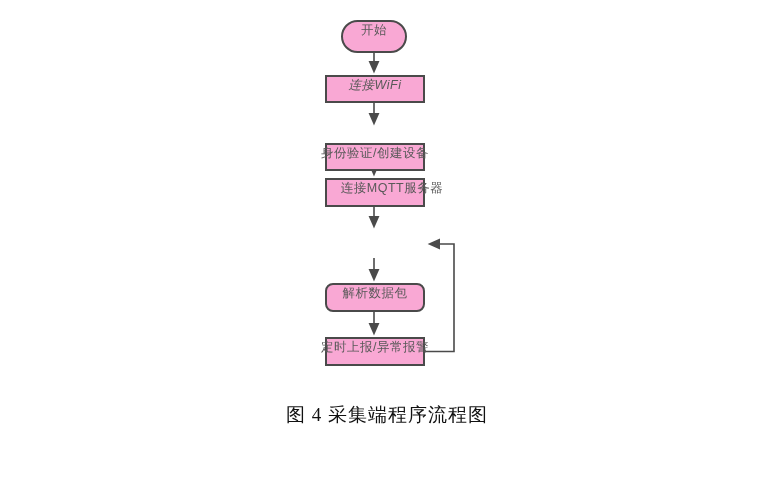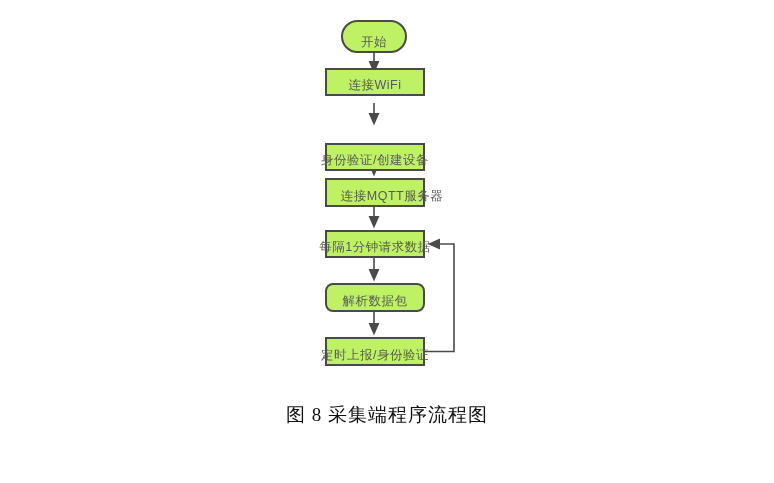--- a/index.html
+++ b/index.html
@@ -17,43 +17,43 @@
   }
   .connectors {
     position: absolute;
     left: 0;
     top: 0;
     pointer-events: none;
   }
   .node {
     position: absolute;
     box-sizing: border-box;
-    background: #bef264;
+    background: #f9a8d4;
     border: 2px solid #4a4a4a;
     display: flex;
-    align-items: flex-end;
+    align-items: flex-start;
     justify-content: center;
     color: #595959;
     font-size: 12.5px;
     letter-spacing: 0.5px;
     white-space: nowrap;
   }
   .terminator {
     left: 341px;
     top: 20px;
     width: 66px;
     height: 33px;
     border-radius: 17px;
   }
   .process {
     left: 325px;
     width: 100px;
     height: 28px;
   }
-  .n1 { top: 68px; }
+  .n1 { top: 75px; font-style: italic; }
   .n2 { top: 127px; margin-top: 16px; }
   .n3 { top: 178px; height: 29px; padding-left: 34px; }
   .n4 { top: 230px; }
   .n5 { top: 283px; height: 29px; border-radius: 8px; }
   .n6 { top: 337px; height: 29px; }
   .caption {
     position: absolute;
     left: 0;
     top: 402px;
     width: 774px;
@@ -93,27 +93,24 @@
   </div>
 
   <div class="node process n2">
     <span>身份验证/创建设备</span>
   </div>
 
   <div class="node process n3">
     <span>连接MQTT服务器</span>
   </div>
 
-  <div class="node process n4">
-    <span>每隔1分钟请求数据</span>
-  </div>
 
   <div class="node process n5">
     <span>解析数据包</span>
   </div>
 
   <div class="node process n6">
-    <span>定时上报/身份验证</span>
+    <span>定时上报/异常报警</span>
   </div>
 
-  <div class="caption">图 8 采集端程序流程图</div>
+  <div class="caption">图 4 采集端程序流程图</div>
 
 </div>
 
 </body></html>

